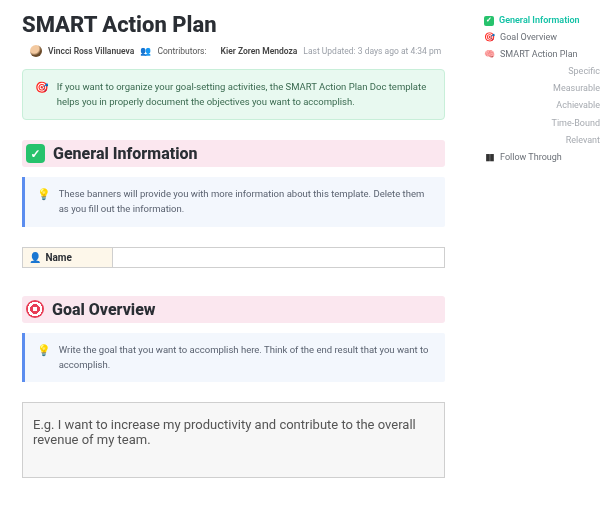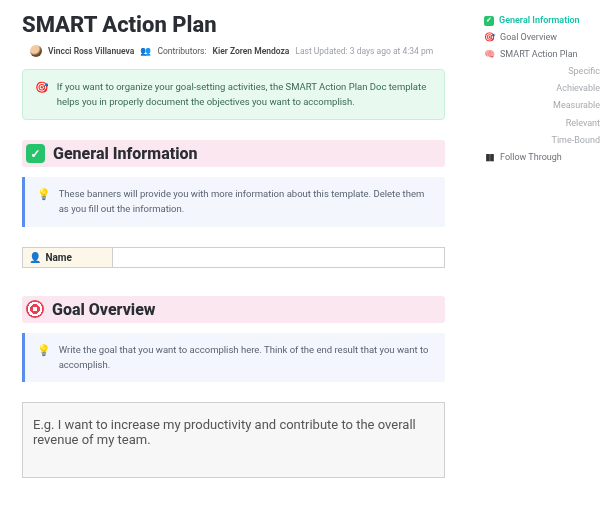--- a/index.html
+++ b/index.html
@@ -31,21 +31,21 @@
     padding-left: 8px;
   }
   .avatar {
     width: 12px; height: 12px; border-radius: 50%;
     background: radial-gradient(circle at 35% 30%, #f3c9a0 0 40%, #6b4b2a 60%);
     display:inline-block;
   }
   .author { font-weight:600; }
   .people-icon{font-size:9px;}
   .contrib-label{color:#555;}
-  .contrib-name{font-weight:600;}
+  .contrib-name{font-weight:600;margin-left:8px;}
   .updated{color:#9a9fa7;}
   .callout {
     display: flex;
     align-items: flex-start;
     gap: 8px;
     padding: 10px 12px;
     border-radius: 4px;
     font-size: 9.5px;
     line-height: 1.55;
     margin-bottom: 20px;
@@ -200,28 +200,28 @@
     <span>Goal Overview</span>
   </div>
   <div class="outline-item">
     <span class="oi-icon">🧠</span>
     <span>SMART Action Plan</span>
   </div>
   <div class="outline-item lvl2">
     <span>Specific</span>
   </div>
   <div class="outline-item lvl2">
+    <span>Measurable</span>
+  </div>
+  <div class="outline-item lvl2">
     <span>Achievable</span>
   </div>
   <div class="outline-item lvl2">
-    <span>Measurable</span>
+    <span>Time-Bound</span>
   </div>
   <div class="outline-item lvl2">
     <span>Relevant</span>
-  </div>
-  <div class="outline-item lvl2">
-    <span>Time-Bound</span>
   </div>
   <div class="outline-item">
     <span class="oi-icon oi-bars">▮▮</span>
     <span>Follow Through</span>
   </div>
 </div>
 
 </body></html>

